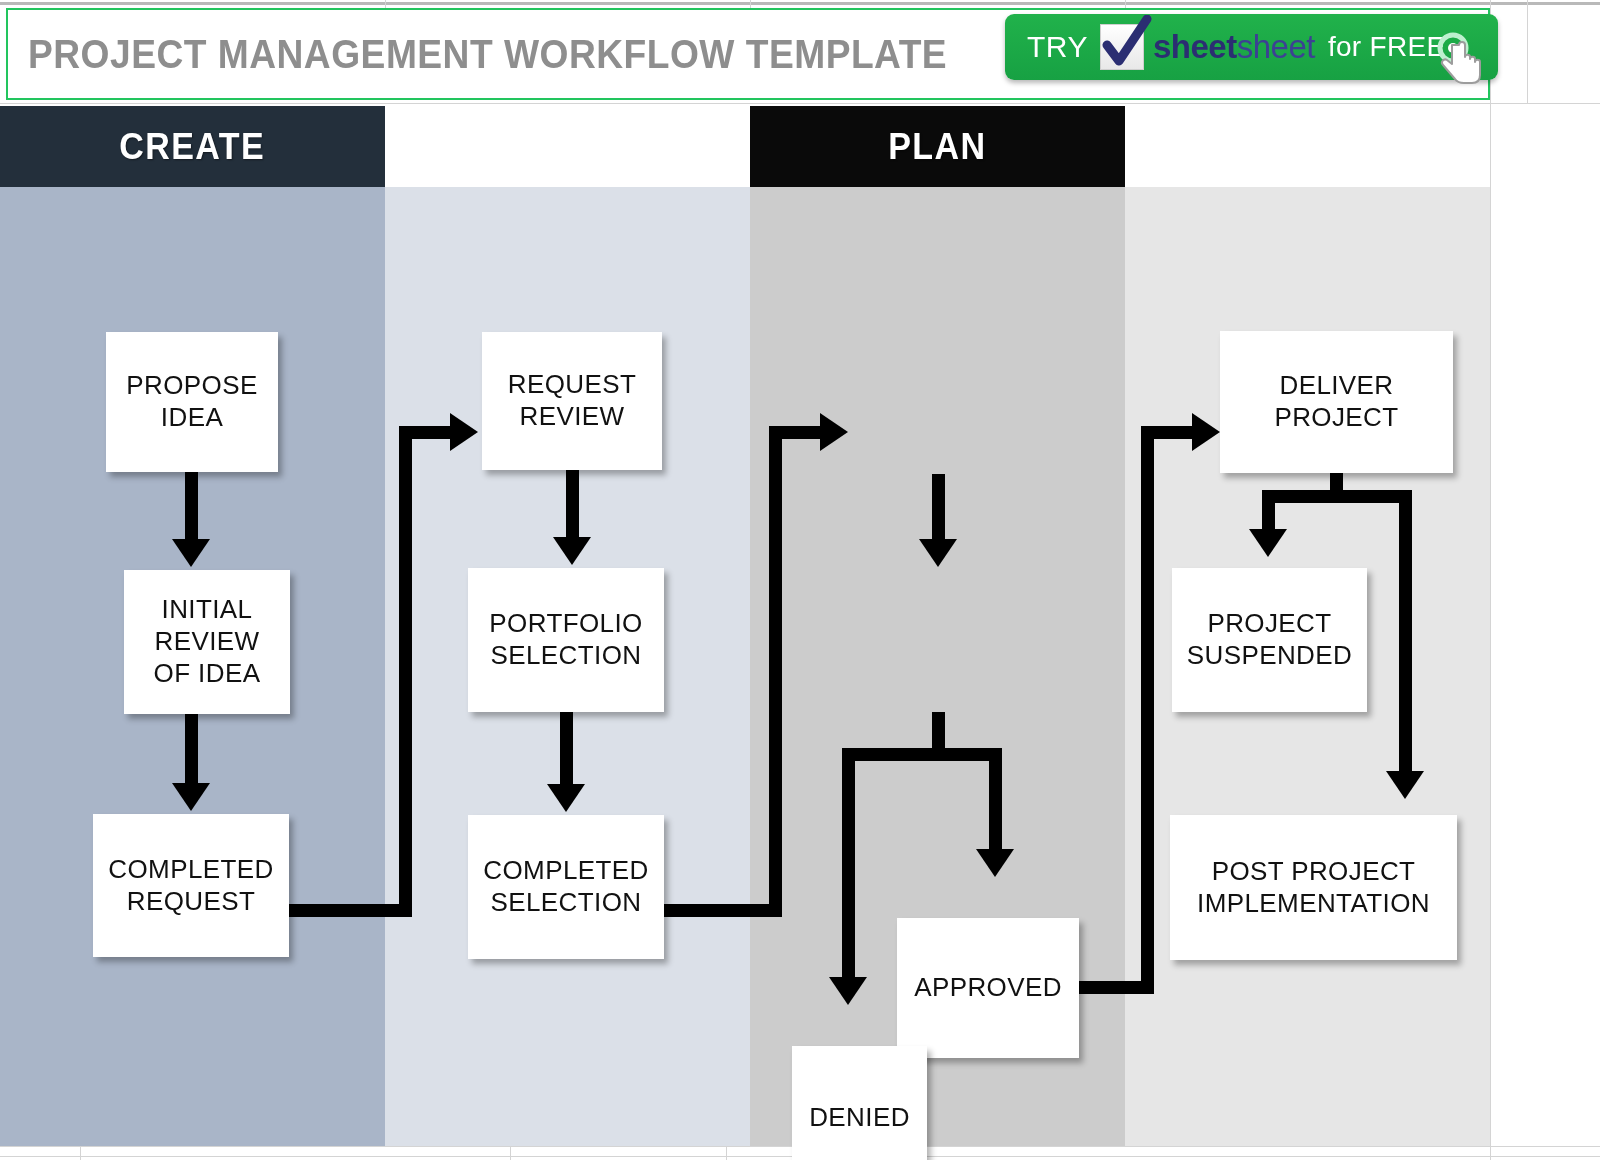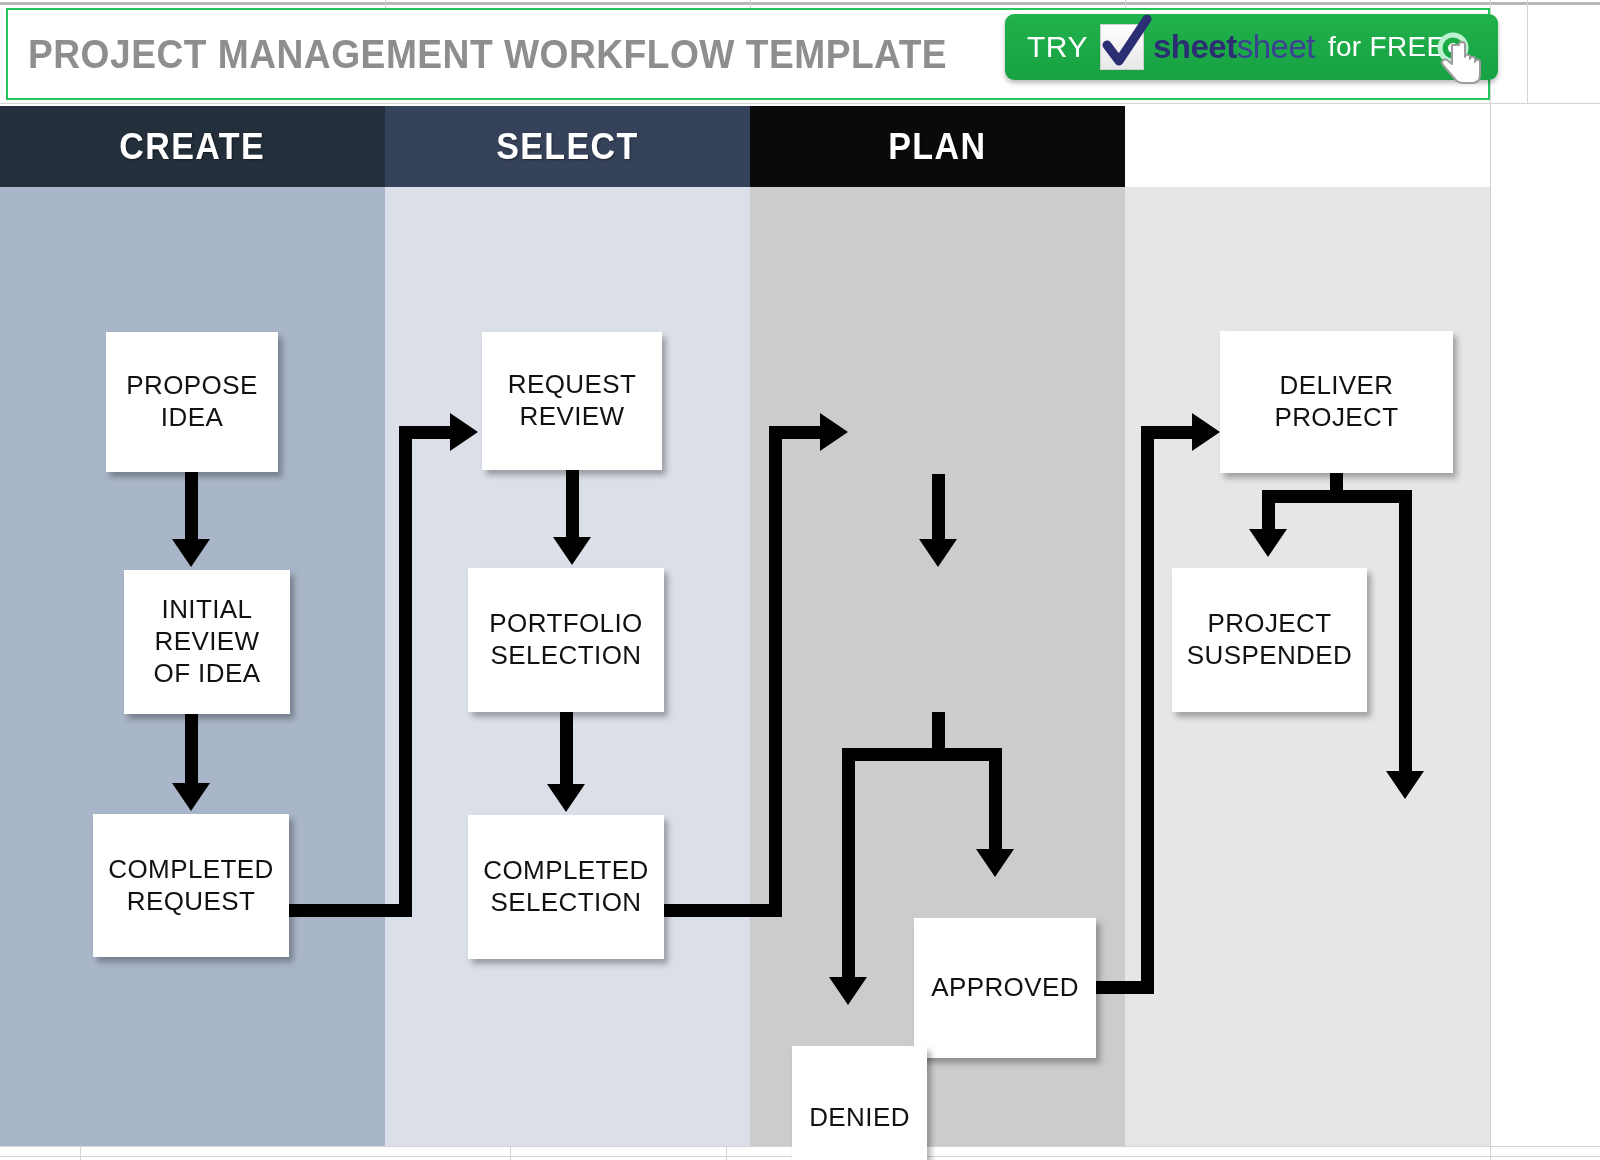--- a/index.html
+++ b/index.html
@@ -277,23 +277,20 @@
 
       <div class="conn" style="left:185px;top:285px;width:13px;height:72px;"></div>
       <div class="arrowhead arrow-down" style="left:172px;top:352px;"></div>
 
       <div class="conn" style="left:185px;top:527px;width:13px;height:74px;"></div>
       <div class="arrowhead arrow-down" style="left:172px;top:596px;"></div>
     </div>
   </div>
 
   <div class="lane" style="left:385px;width:365px;">
-    <div class="lane-header" style="background:#36425a;">
-      <span class="lane-header-text">SELECT</span>
-    </div>
     <div class="lane-body" style="background:#dbe0e8;">
 
       <div class="node" style="left:97px;top:145px;width:180px;height:138px;">
         <span class="node-label">REQUEST
 REVIEW</span>
       </div>
       <div class="node" style="left:83px;top:381px;width:196px;height:144px;">
         <span class="node-label">PORTFOLIO
 SELECTION</span>
       </div>
@@ -309,21 +306,21 @@
       <div class="arrowhead arrow-down" style="left:162px;top:597px;"></div>
     </div>
   </div>
 
   <div class="lane" style="left:750px;width:375px;">
     <div class="lane-header" style="background:#0a0a0a;">
       <span class="lane-header-text">PLAN</span>
     </div>
     <div class="lane-body" style="background:#cccccc;">
 
-      <div class="node" style="left:147px;top:731px;width:182px;height:140px;margin-left:17px;">
+      <div class="node" style="left:147px;top:731px;width:182px;height:140px;">
         <span class="node-label">APPROVED</span>
       </div>
       <div class="node" style="left:42px;top:859px;width:135px;height:143px;">
         <span class="node-label">DENIED</span>
       </div>
 
       <div class="conn" style="left:182px;top:287px;width:13px;height:70px;"></div>
       <div class="arrowhead arrow-down" style="left:169px;top:352px;"></div>
 
       <div class="conn" style="left:182px;top:525px;width:13px;height:48px;"></div>
@@ -341,20 +338,24 @@
   <div class="lane" style="left:1125px;width:365px;">
     <div class="lane-body" style="background:#e6e6e6;">
 
       <div class="node" style="left:95px;top:144px;width:233px;height:142px;">
         <span class="node-label">DELIVER
 PROJECT</span>
       </div>
       <div class="node" style="left:47px;top:381px;width:195px;height:144px;">
         <span class="node-label">PROJECT
 SUSPENDED</span>
+      </div>
+      <div class="node" style="left:45px;top:628px;width:287px;height:145px;">
+        <span class="node-label">POST PROJECT
+IMPLEMENTATION</span>
       </div>
 
       <div class="conn" style="left:205px;top:286px;width:13px;height:30px;"></div>
 
       <div class="conn" style="left:137px;top:303px;width:150px;height:13px;"></div>
 
       <div class="conn" style="left:137px;top:303px;width:13px;height:44px;"></div>
       <div class="arrowhead arrow-down" style="left:124px;top:342px;"></div>
 
       <div class="conn" style="left:274px;top:303px;width:13px;height:286px;"></div>

